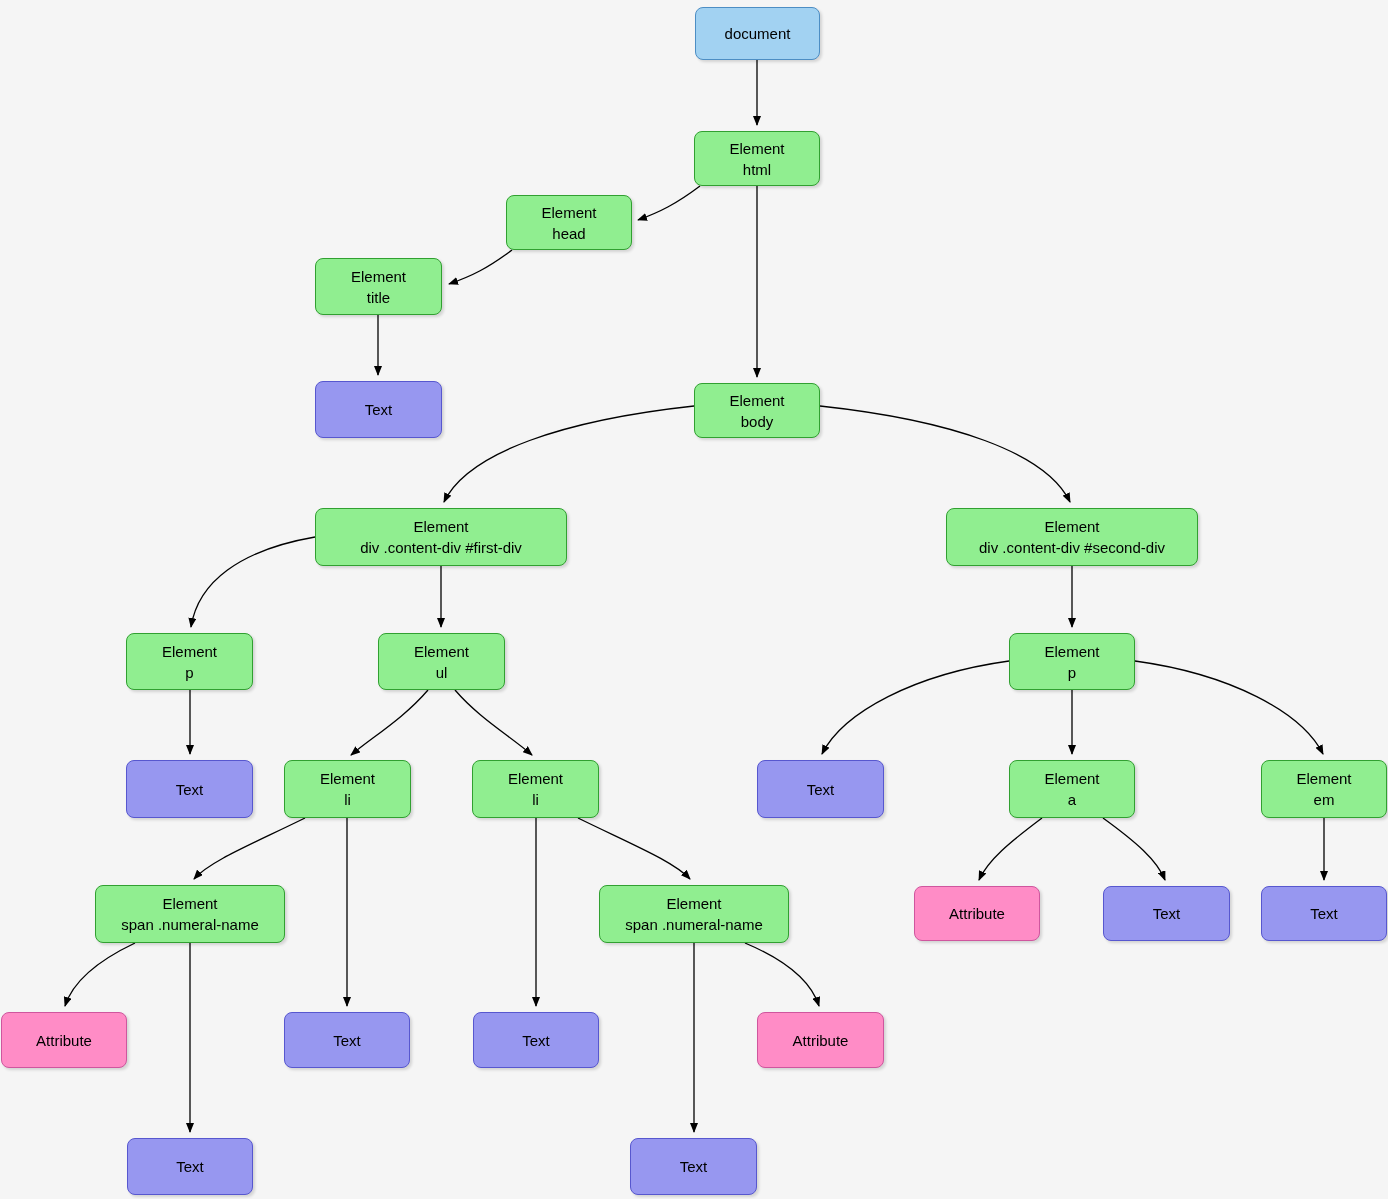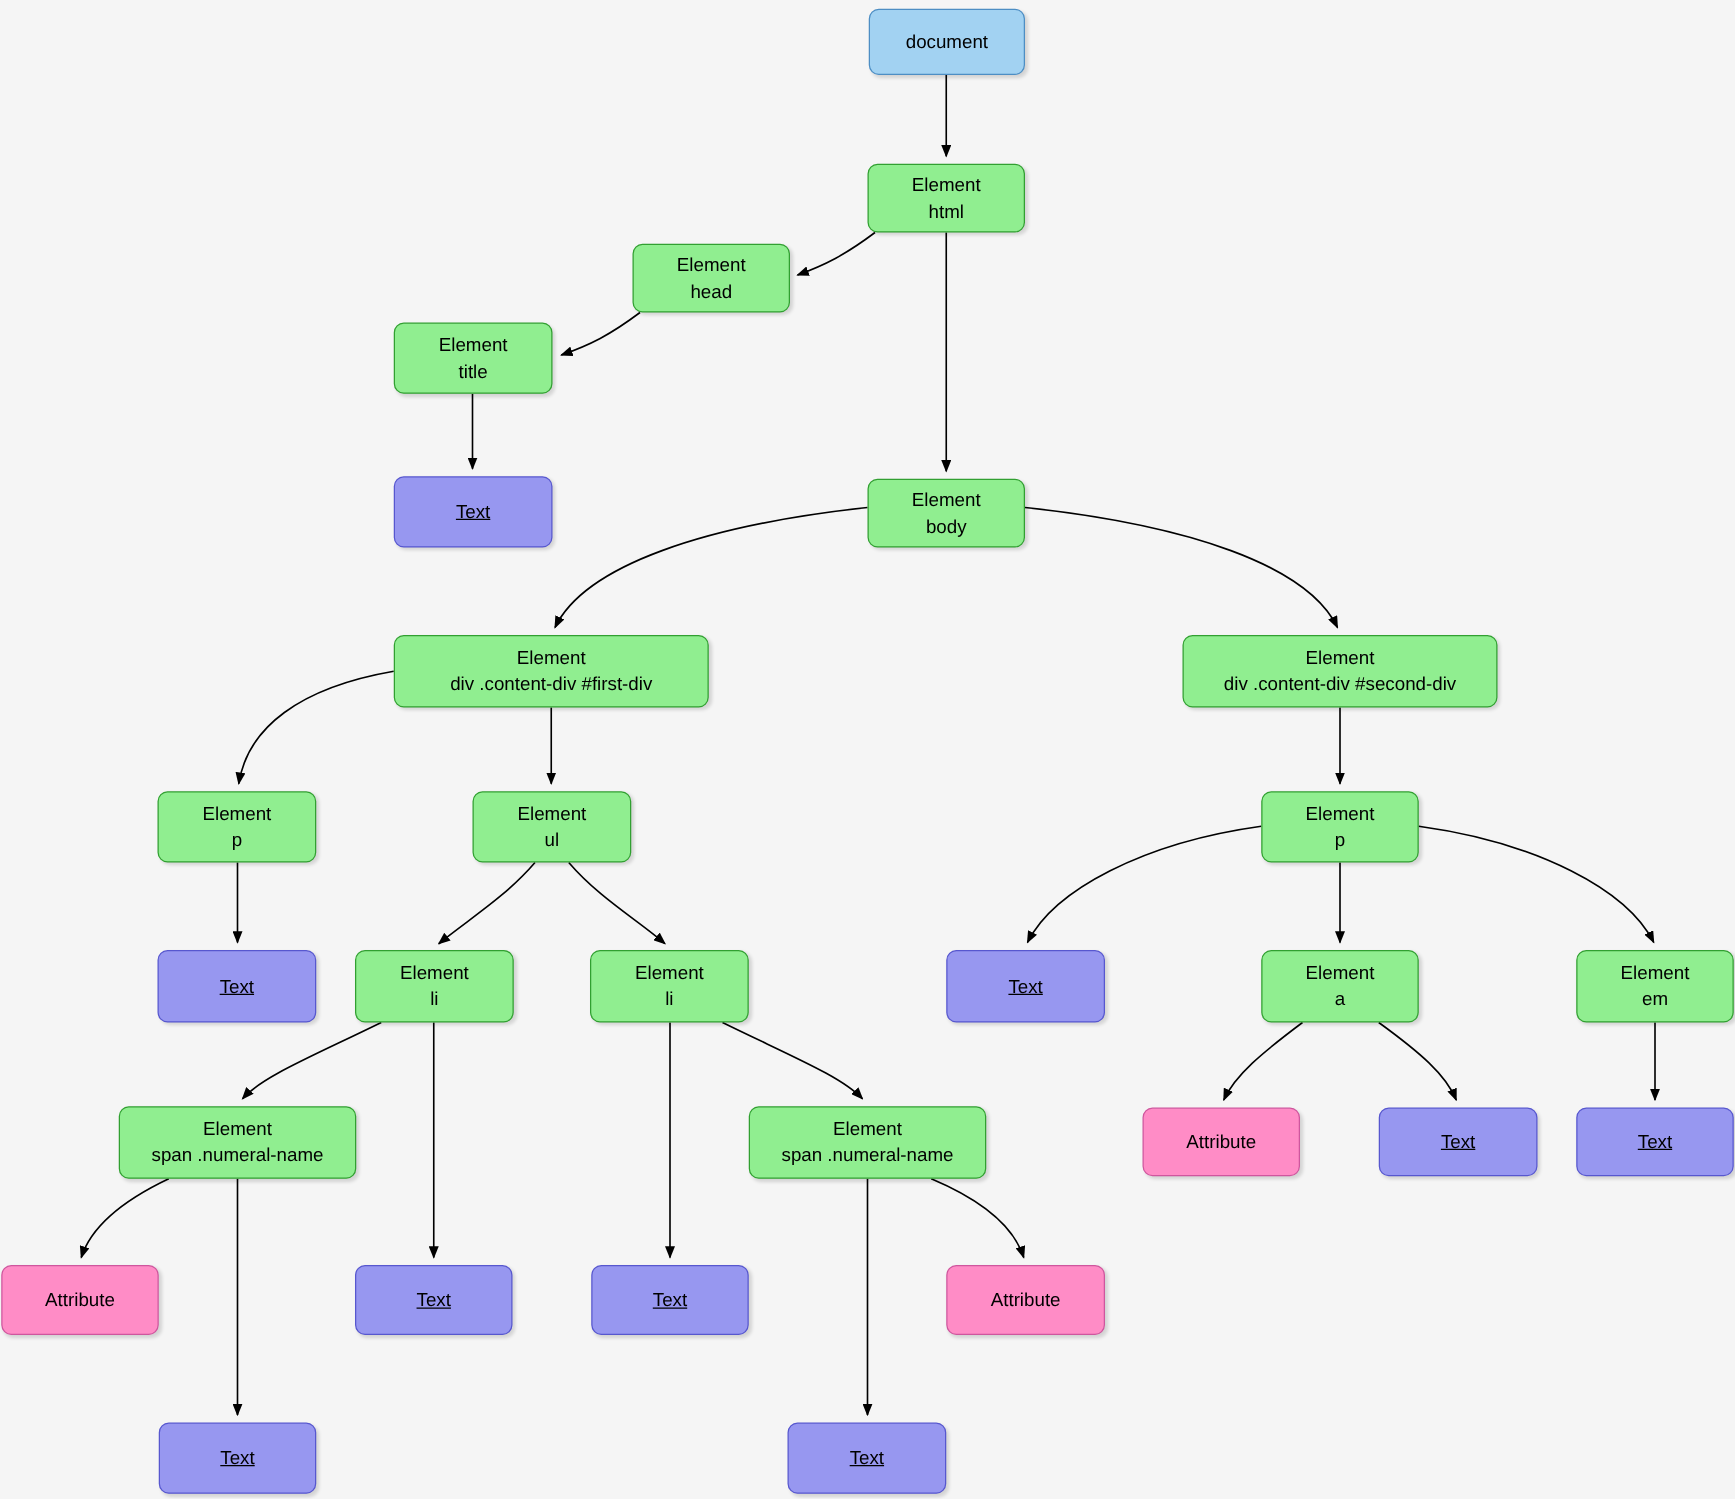--- a/index.html
+++ b/index.html
@@ -34,21 +34,21 @@
     white-space: pre-line;
     font-size: 15px;
     line-height: 1.4;
     color: #000;
     border: 1px solid #000;
     border-radius: 8px;
     box-shadow: 2px 2px 3px rgba(0,0,0,0.14);
   }
   .doc  { background: var(--document-fill, #a2d2f2);  border-color: var(--document-stroke, #4d8ec4); }
   .el   { background: var(--element-fill, #90ee90);   border-color: var(--element-stroke, #31a031); }
-  .txt  { background: var(--text-fill, #9797f0);      border-color: var(--text-stroke, #5757cf); text-decoration: underline; }
+  .txt  { background: var(--text-fill, #9797f0);      border-color: var(--text-stroke, #5757cf); }
   .attr { background: var(--attribute-fill, #ff8cc6); border-color: var(--attribute-stroke, #cf569e); text-align: right; }
 </style>
 </head>
 <body>
 
 <div class="canvas">
 
   <svg class="edges" width="1388" height="1199">
     <defs>
       <marker id="arrowhead" markerUnits="userSpaceOnUse" markerWidth="10" markerHeight="8" refX="9" refY="4" orient="auto">

